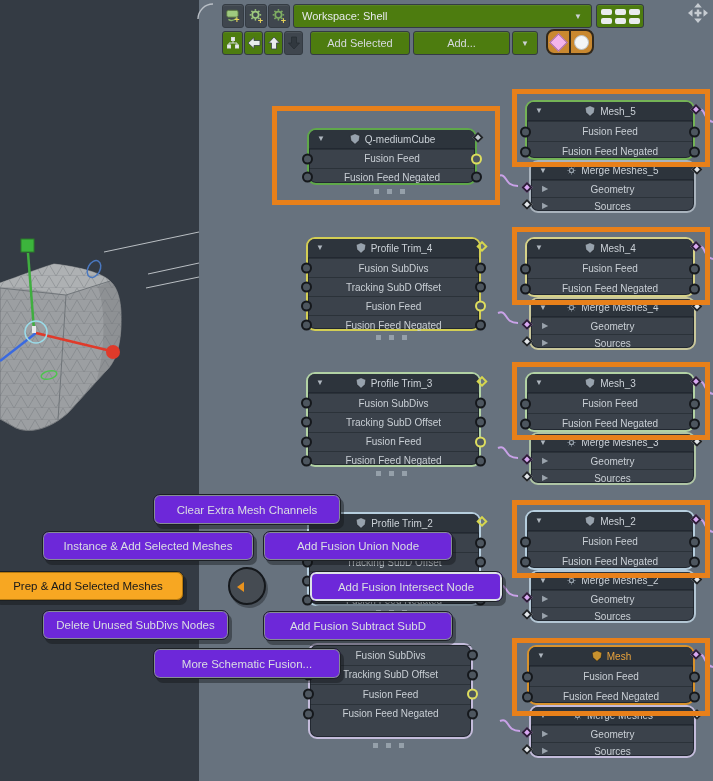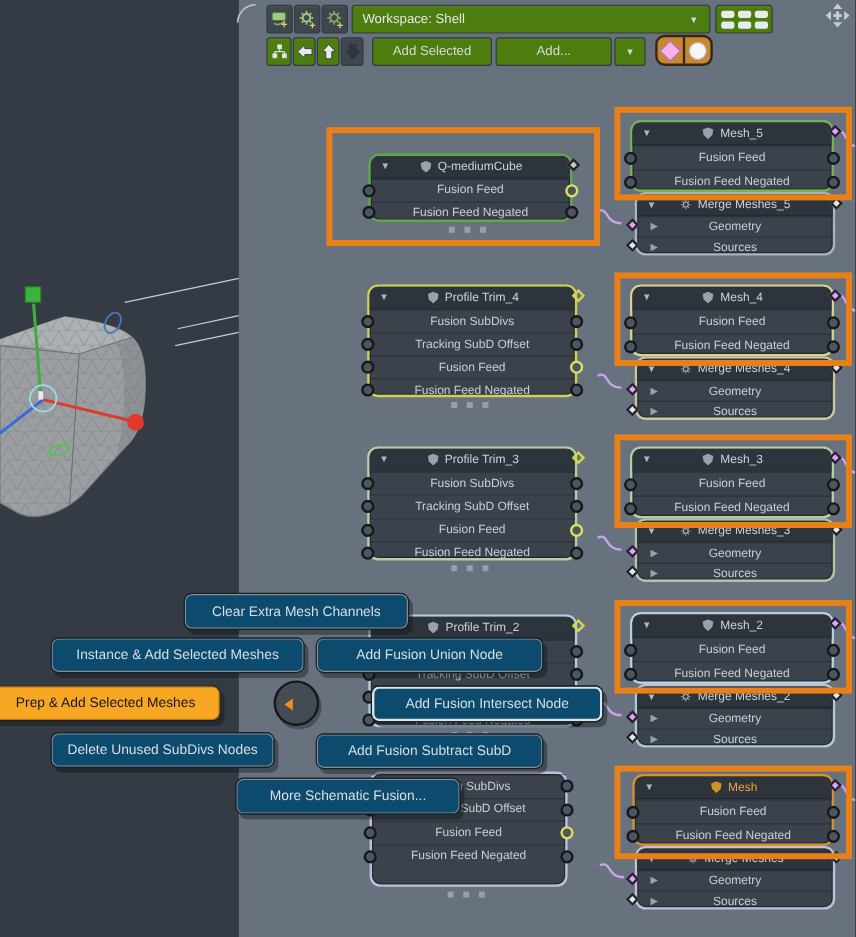--- a/index.html
+++ b/index.html
@@ -40,21 +40,21 @@
   .pdia.purple{background:#d9a8f2;border-color:#2b1f36;}
   .pdia.white{background:#e3e6e9;}
   .pdia.gray{background:#c3c9cf;}
   .pdia.yellowo{background:transparent;border-color:#d6d64e;}
   .pleft{left:-7px;} .pright{right:-7px;}
   .tri-right{position:absolute;left:11px;font-size:8px;color:#9aa3ac;line-height:1;}
   .node-dots{position:absolute;display:flex;gap:8px;}
   .node-dots span{width:5px;height:5px;background:#95a0aa;display:block;}
   .selbox{position:absolute;border:5px solid #e8801a;box-sizing:border-box;}
   
-  .menu-btn{position:absolute;border-radius:7px;background:#0c4a6e;border:1px solid #1c2024;
+  .menu-btn{position:absolute;border-radius:7px;background:#6d28d9;border:1px solid #1c2024;
     box-shadow:inset 0 0 0 1px #868d95,3px 4px 0 rgba(15,17,20,.4);color:#dadee2;font-size:11.5px;
     display:flex;align-items:center;justify-content:center;box-sizing:border-box;}
   .menu-btn.highlight{background:#f7a722;color:#17181a;box-shadow:inset 0 0 0 1px #b5790e,3px 4px 0 rgba(15,17,20,.4);}
   .menu-btn.hover{box-shadow:inset 0 0 0 2px #dde2e6,3px 4px 0 rgba(15,17,20,.4);}
   #pie-hub{position:absolute;left:228px;top:567px;width:38px;height:38px;border-radius:50%;
     background:#454b52;border:2px solid #15181c;box-sizing:border-box;box-shadow:2px 3px 0 rgba(15,17,20,.35);}
   #pie-hub .tri{position:absolute;left:7px;top:13px;width:0;height:0;
     border-top:5px solid transparent;border-bottom:5px solid transparent;border-right:7px solid #e8921e;}
   svg{display:block;}
 </style>
@@ -710,21 +710,21 @@
       </div>
       <div class="menu-btn" style="left: 42px; top: 531px; width: 212px; height: 30px;">
         <span>Instance &amp; Add Selected Meshes</span>
       </div>
       <div class="menu-btn highlight" style="left: -8px; top: 571px; width: 192px; height: 30px;">
         <span>Prep &amp; Add Selected Meshes</span>
       </div>
       <div class="menu-btn" style="left: 42px; top: 610px; width: 187px; height: 30px;">
         <span>Delete Unused SubDivs Nodes</span>
       </div>
-      <div class="menu-btn" style="left: 153px; top: 648px; width: 188px; height: 31px; margin-left: 43px;">
+      <div class="menu-btn" style="left: 153px; top: 648px; width: 188px; height: 31px;">
         <span>More Schematic Fusion...</span>
       </div>
       <div class="menu-btn" style="left: 263px; top: 531px; width: 190px; height: 30px;">
         <span>Add Fusion Union Node</span>
       </div>
       <div class="menu-btn hover" style="left: 309px; top: 571px; width: 194px; height: 31px;">
         <span>Add Fusion Intersect Node</span>
       </div>
       <div class="menu-btn" style="left: 263px; top: 611px; width: 190px; height: 30px;">
         <span>Add Fusion Subtract SubD</span>

